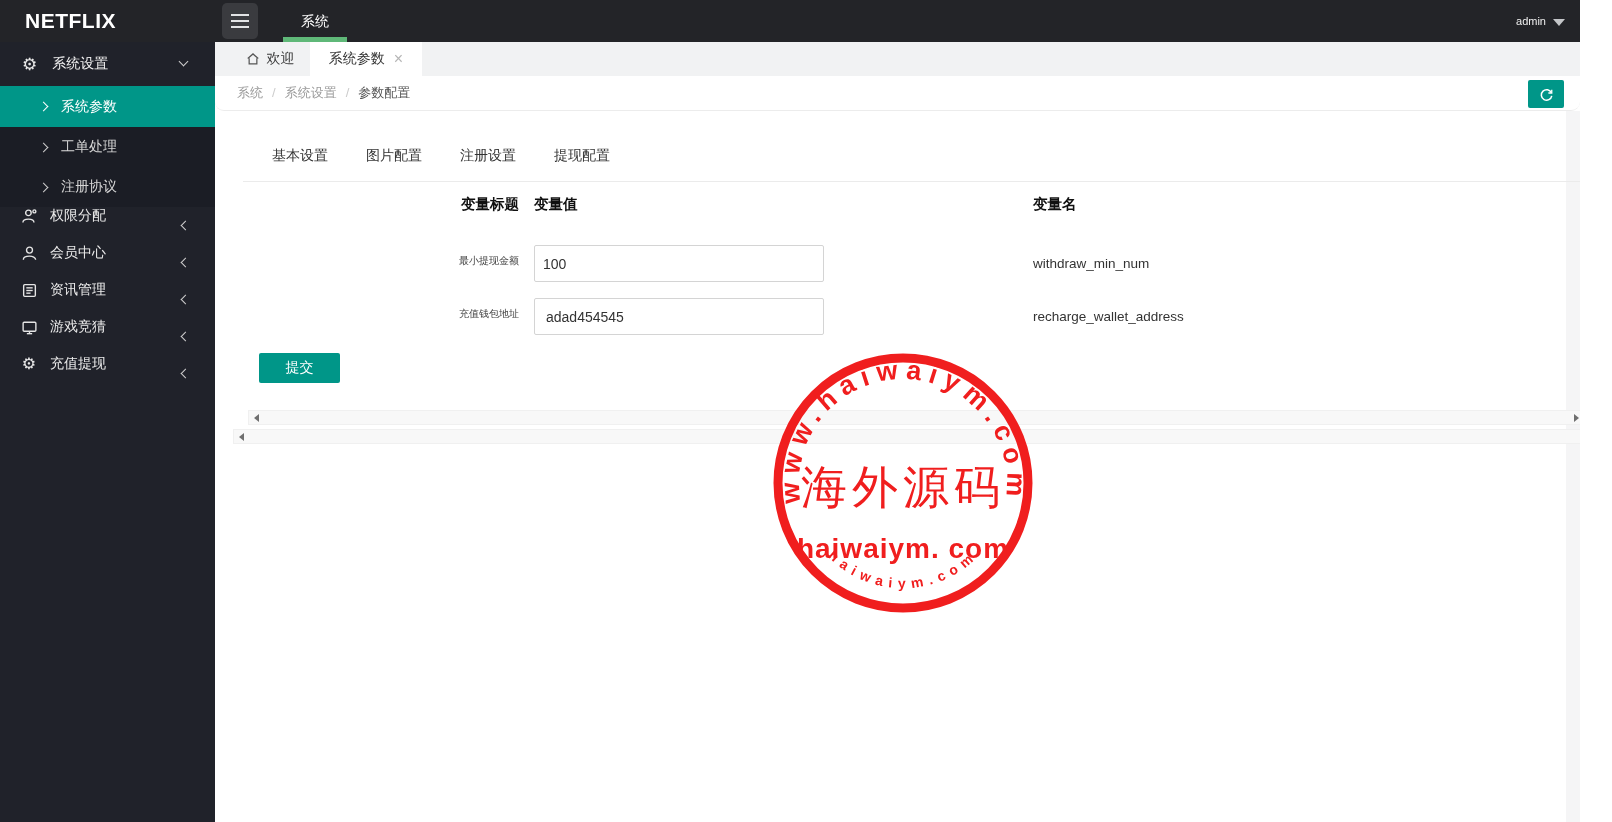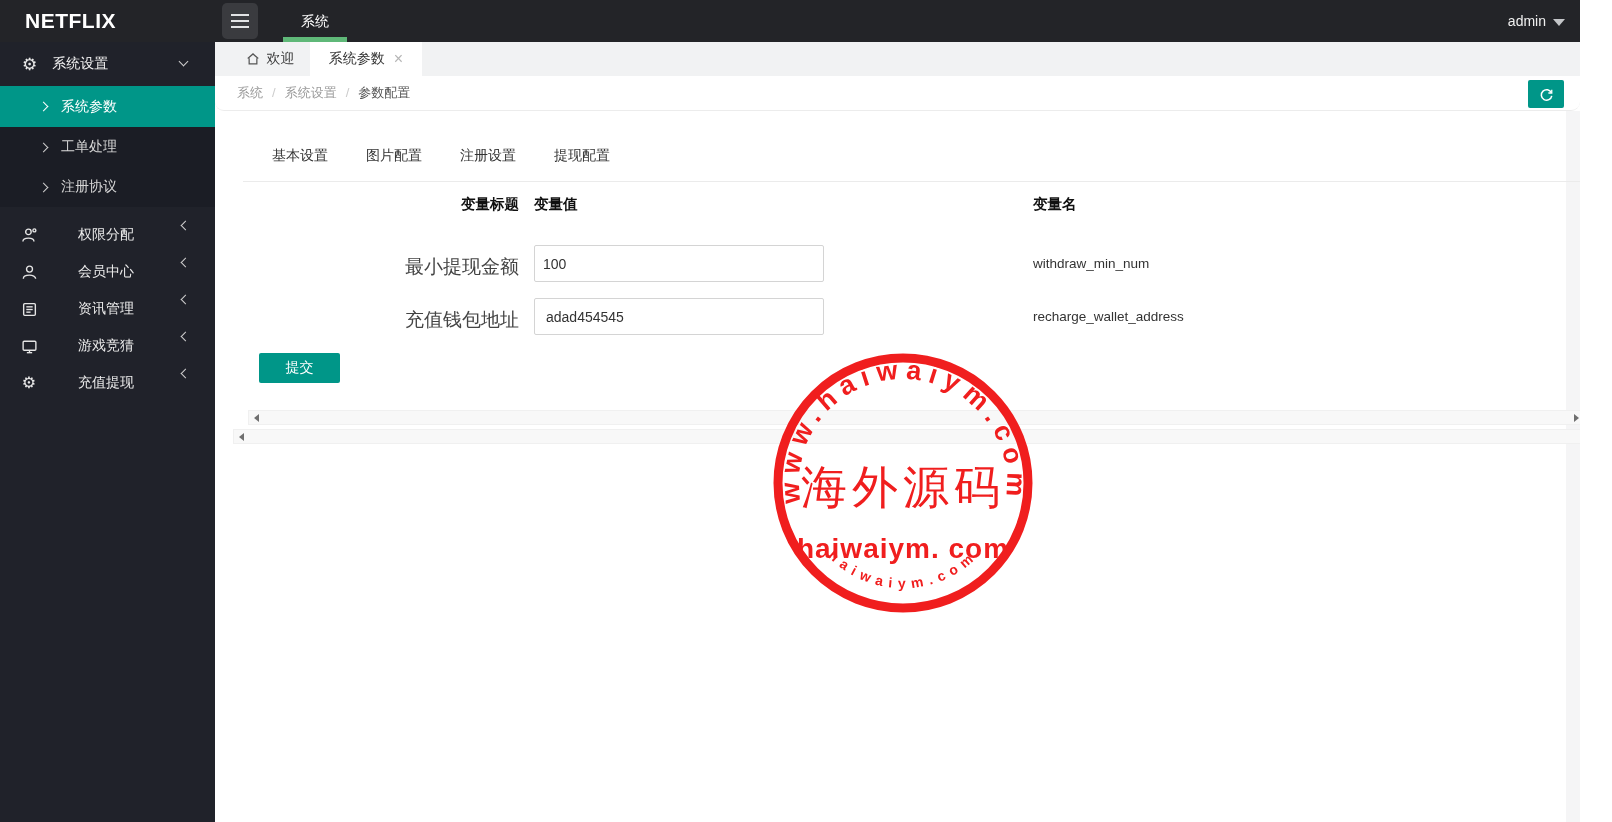--- a/index.html
+++ b/index.html
@@ -7,31 +7,31 @@
   body { font-family:"Liberation Sans",sans-serif; background:#fff; }
   #app { position:relative; width:1580px; height:822px; overflow:hidden; background:#fff; }
 
   
   .header { position:absolute; left:0; top:0; width:100%; height:42px; background:#232428; z-index:10; }
   .logo { position:absolute; left:25px; top:0; line-height:42px; color:#fff; font-size:21px; font-weight:bold; letter-spacing:.5px; }
   .burger { position:absolute; left:222px; top:3px; width:36px; height:36px; background:#3a3b3f; border-radius:5px; display:flex; flex-direction:column; justify-content:center; align-items:center; gap:4px; cursor:pointer; }
   .burger .bar { width:18px; height:2px; background:#e2e3e5; }
   .nav-item { position:absolute; left:277px; top:0; width:76px; height:42px; color:#fff; font-size:14px; text-align:center; line-height:42px; cursor:pointer; }
   .nav-underline { position:absolute; left:283px; top:37px; width:64px; height:5px; background:#5FB878; }
-  .user { position:absolute; right:34px; top:0; line-height:42px; color:#f0f0f0; font-size:14px; cursor:pointer; }
+  .user { position:absolute; right:34px; top:0; line-height:42px; color:#f0f0f0; font-size:11px; cursor:pointer; }
   .user-caret { position:absolute; right:15px; top:19px; width:0; height:0; border-left:6px solid transparent; border-right:6px solid transparent; border-top:7px solid #c4c6c9; }
 
   
   .sidebar { position:absolute; left:0; top:42px; width:215px; height:780px; background:#20222A; z-index:9; }
   .side-parent { height:44px; display:flex; align-items:center; padding-left:22px; color:#f2f2f2; font-size:14px; position:relative; cursor:pointer; }
   .side-gear { font-size:17px; color:#e8e8e8; margin-right:15px; line-height:1; }
   .submenu { background:#1b1d25; }
   .sub-item { height:40px; display:flex; align-items:center; padding-left:40px; color:#d6d6d6; font-size:14px; cursor:pointer; }
   .sub-item.active { height:41px; background:#009688; color:#fff; }
-  .side-item { height:37px; display:flex; align-items:flex-end; padding-left:20px; color:#ececec; font-size:14px; position:relative; cursor:pointer;gap:28px; }
+  .side-item { height:37px; display:flex; align-items:flex-start; padding-left:20px; color:#ececec; font-size:14px; position:relative; cursor:pointer; }
   .side-item .ic { width:18px; height:18px; margin-right:12px; display:flex; align-items:center; justify-content:center; }
   .chev { display:inline-block; width:7px; height:7px; border-right:1.6px solid #cfcfcf; border-bottom:1.6px solid #cfcfcf; }
   .chev-down { transform:rotate(45deg); position:absolute; right:28px; top:16px; }
   .chev-left { transform:rotate(135deg); position:absolute; right:26px; top:15px; }
   .chev-right { transform:rotate(-45deg); margin-right:14px; border-color:#cfcfcf; }
   .sub-item.active .chev-right { border-color:#fff; }
 
   
   .tabbar { position:absolute; left:215px; top:42px; right:0; height:34px; background:#f1f2f3; z-index:5;padding-left:18px; }
   .tab-home { position:absolute; left:15px; top:0; width:80px; height:34px; display:flex; align-items:center; justify-content:center; gap:7px; font-size:14px; color:#3a3a3a; cursor:pointer; }
@@ -49,21 +49,21 @@
   
   .content { position:absolute; left:215px; top:111px; right:0; bottom:0; background:#fff; }
   .gutter { position:absolute; right:0; top:0; width:14px; bottom:0; background:#f5f5f6; }
   .filter-tabs { position:absolute; left:57px; top:36px; display:flex; gap:38px; font-size:14px; color:#333; }
   .filter-tabs span { cursor:pointer; }
   .divider { position:absolute; left:28px; top:70px; width:1343px; height:1px; background:#ebebeb; }
   .th { position:absolute; top:84px; font-weight:bold; font-size:14.5px; color:#101010; }
   .th-title { left:120px; width:184px; text-align:right; }
   .th-value { left:319px; }
   .th-name  { left:818px; }
-  .frm-label { position:absolute; left:120px; width:184px; text-align:right; font-size:19px; color:#444; }
+  .frm-label { position:absolute; left:120px; width:184px; text-align:right; font-size:10px; color:#444; }
   .frm-input { position:absolute; left:319px; width:290px; height:37px; border:1px solid #d4d4d4; border-radius:2px; padding:0 11px; font-size:14px; color:#333; background:#fff; font-family:"Liberation Sans",sans-serif; }
   .frm-var { position:absolute; left:818px; font-size:13.5px; color:#333; }
   .submit-btn { position:absolute; left:44px; top:242px; width:81px; height:30px; background:#009688; color:#fff; border:none; border-radius:2px; font-size:14px; cursor:pointer; font-family:"Liberation Sans",sans-serif; }
 
   .hscroll { position:absolute; height:15px; background:#f8f8f8; border:1px solid #f0f0f0; }
   .sb1 { left:33px; top:299px; width:1337px; }
   .sb2 { left:18px; top:318px; width:1365px; }
   .arr { position:absolute; top:3px; width:0; height:0; border-top:4px solid transparent; border-bottom:4px solid transparent; cursor:pointer; }
   .arr-l { left:5px;  border-right:5px solid #6f6f6f; }
   .arr-r { right:5px; border-left:5px solid #6f6f6f; }

